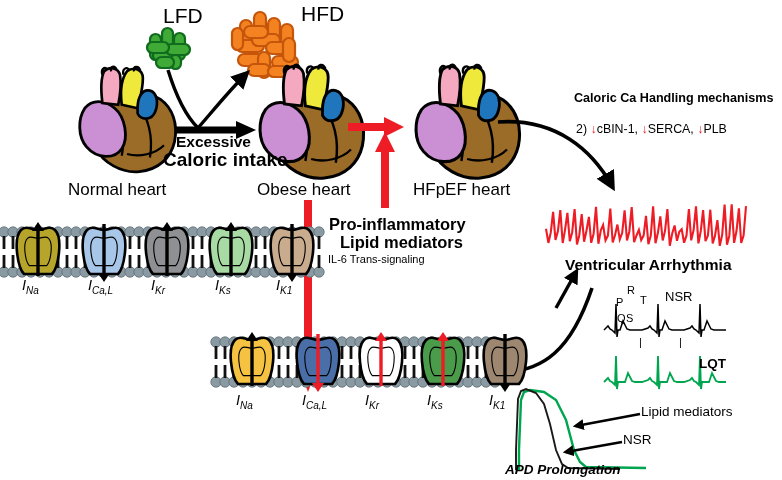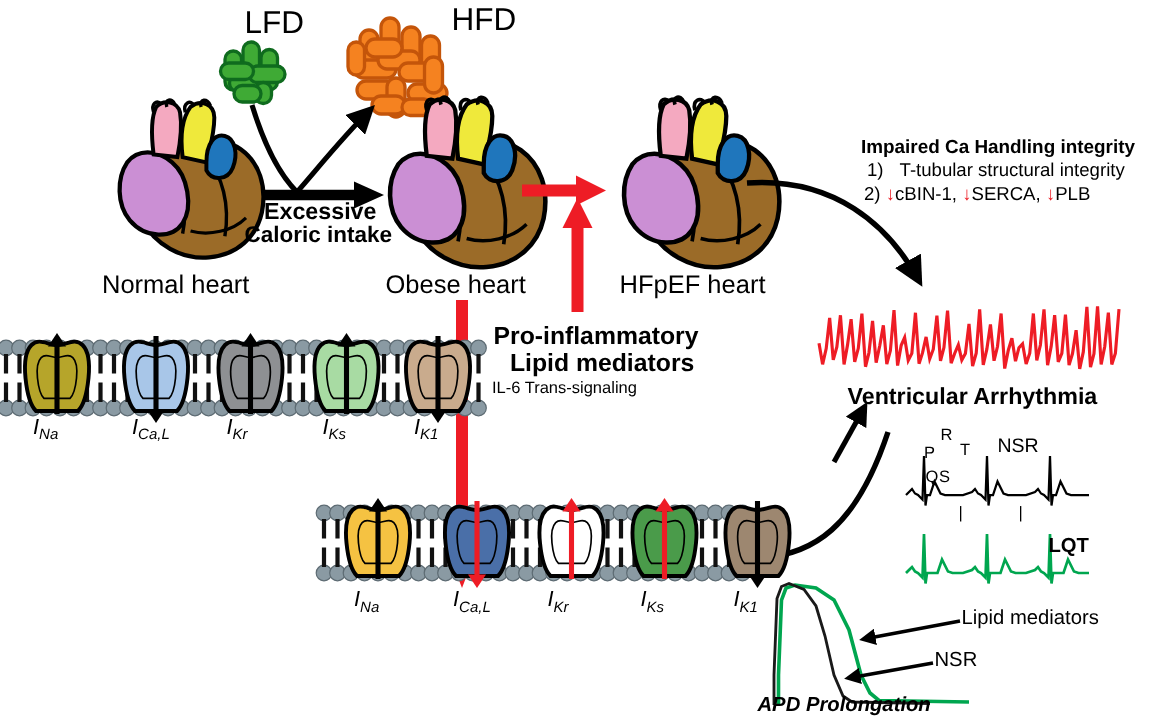--- a/index.html
+++ b/index.html
@@ -315,36 +315,31 @@
     </g>
 
     <g></g>
   </svg>
 
   <div class="lbl" style="left:163px;top:4px;font-size:21px;">LFD</div>
 
   <div class="lbl" style="left:301px;top:2px;font-size:21px;text-align:right;">HFD</div>
 
   <div class="lbl b" style="left:176px;top:133px;font-size:15.5px;">Excessive</div>
-  <div class="lbl b" style="left:163px;top:149px;font-size:15px;">Caloric intake</div>
+  <div class="lbl b" style="left:163px;top:149px;font-size:19px;">Caloric intake</div>
 
   <div class="lbl" style="left:257px;top:180px;font-size:17px;">Obese heart</div>
   <div class="lbl" style="left:68px;top:180px;font-size:17px;">Normal heart</div>
   <div class="lbl" style="left:413px;top:180px;font-size:17px;">HFpEF heart</div>
 
   <div class="lbl b" style="left:329px;top:215px;font-size:16.5px;">Pro-inflammatory</div>
   <div class="lbl b" style="left:340px;top:233px;font-size:16.5px;">Lipid mediators</div>
   <div class="lbl" style="left:328px;top:253px;font-size:11px;">IL-6 Trans-signaling</div>
 
-  <div class="lbl b" style="left:574px;top:91px;font-size:12.6px;">Impaired Ca Handling integrity</div>
-  <div class="lbl" style="left:578px;top:107px;font-size:12.4px;">
-    <span>1)</span>
-    <span style="display:inline-block;width:4px"></span>
-    <span>T-tubular structural integrity</span>
-  </div>
+  <div class="lbl b" style="left:574px;top:91px;font-size:12.6px;">Caloric Ca Handling mechanisms</div>
   <div class="lbl" style="left:576px;top:123px;font-size:12.4px;">
     <span>2)</span>
     <span class="red b">↓</span><span>cBIN-1,</span>
     <span class="red b">↓</span><span>SERCA,</span>
     <span class="red b">↓</span><span>PLB</span>
   </div>
 
   <div class="lbl b" style="left:565px;top:256px;font-size:15.5px;">Ventricular Arrhythmia</div>
 
   <div class="lbl" style="left:665px;top:290px;font-size:13px;">NSR</div>

